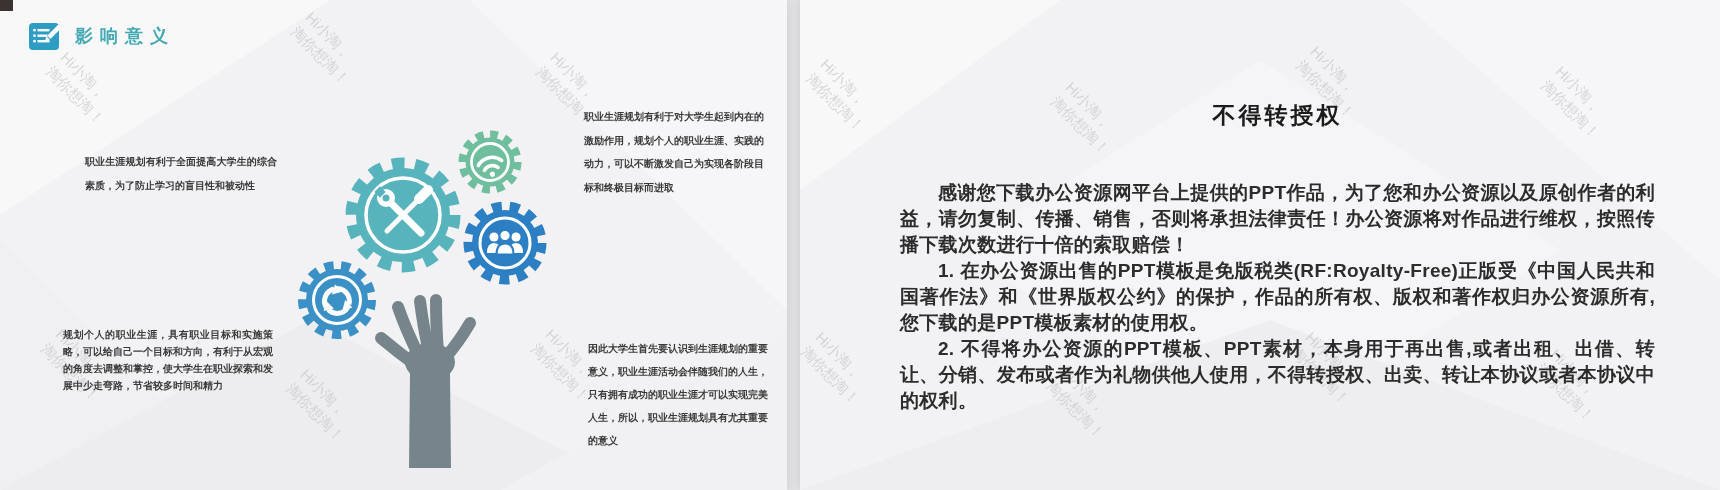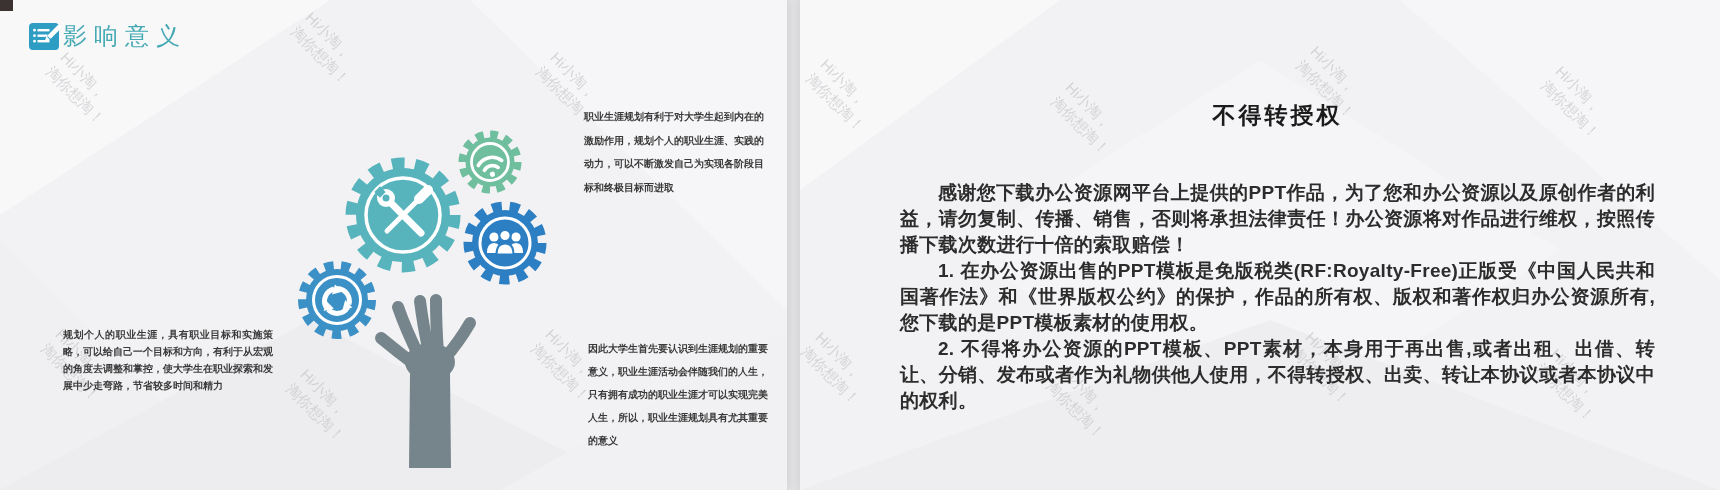--- a/index.html
+++ b/index.html
@@ -10,21 +10,21 @@
   #slide-right { width:920px; margin-left:13px; }
   .bg-svg { position:absolute; left:0; top:0; pointer-events:none; }
 
   
   .wm { position:absolute; color:#c3c3c6; opacity:.62; font-size:15px; line-height:20px;
         white-space:pre-line; transform:rotate(45deg); transform-origin:left top; pointer-events:none; }
 
   
   .header { position:absolute; left:28px; top:20px; display:flex; align-items:center; }
   .header .hicon { width:34px; height:32px; }
-  .htitle { margin-left:1px; font-size:24px; font-weight:400; color:#45a9b3; letter-spacing:7px; }
+  .htitle { margin-left:13px; font-size:18px; font-weight:700; color:#45a9b3; letter-spacing:7px; }
 
   
   .tb { position:absolute; font-size:10px; font-weight:700; color:#3a3a3a; text-align:justify; }
   #tb-top-left     { left:85px;  top:150px; width:192px; line-height:24px; }
   #tb-bottom-left  { left:63px;  top:326px; width:210px; line-height:17px; }
   #tb-top-right    { left:584px; top:105px; width:180px; line-height:23.5px; }
   #tb-bottom-right { left:588px; top:300px; width:180px; line-height:23px;margin-top:37px; }
 
   
   .copyright-title { position:absolute; left:100px; top:100px; width:755px; text-align:center;
@@ -73,20 +73,21 @@
         <circle cx="6.5" cy="21.2" r="1.4" fill="#ffffff"></circle>
         <rect x="9.5" y="20" width="12" height="2.4" fill="#ffffff"></rect>
         <g transform="rotate(45 24 14)">
           <rect x="21.8" y="2.5" width="4.6" height="16" rx="1" fill="#ffffff"></rect>
           <polygon points="21.8,19.5 26.4,19.5 24.1,24.5" fill="#ffffff"></polygon>
         </g>
       </svg>
       <div class="htitle">影响意义</div>
     </div>
 
+    <div class="tb" id="tb-top-left">职业生涯规划有利于全面提高大学生的综合素质，为了防止学习的盲目性和被动性</div>
     <div class="tb" id="tb-bottom-left">规划个人的职业生涯，具有职业目标和实施策略，可以给自己一个目标和方向，有利于从宏观的角度去调整和掌控，使大学生在职业探索和发展中少走弯路，节省较多时间和精力</div>
     <div class="tb" id="tb-top-right">职业生涯规划有利于对大学生起到内在的激励作用，规划个人的职业生涯、实践的动力，可以不断激发自己为实现各阶段目标和终极目标而进取</div>
     <div class="tb" id="tb-bottom-right">因此大学生首先要认识到生涯规划的重要意义，职业生涯活动会伴随我们的人生，只有拥有成功的职业生涯才可以实现完美人生，所以，职业生涯规划具有尤其重要的意义</div>
 
     <svg class="bg-svg" width="787" height="490" viewBox="0 0 787 490">
 
       <g>
         <circle cx="490" cy="162" r="27" fill="none" stroke="#6fbe9e" stroke-width="9" stroke-dasharray="7.6 6.5"></circle>
         <circle cx="490" cy="162" r="24.5" fill="#6fbe9e"></circle>
         <circle cx="490" cy="162" r="18.5" fill="none" stroke="#ffffff" stroke-width="2.8"></circle>

